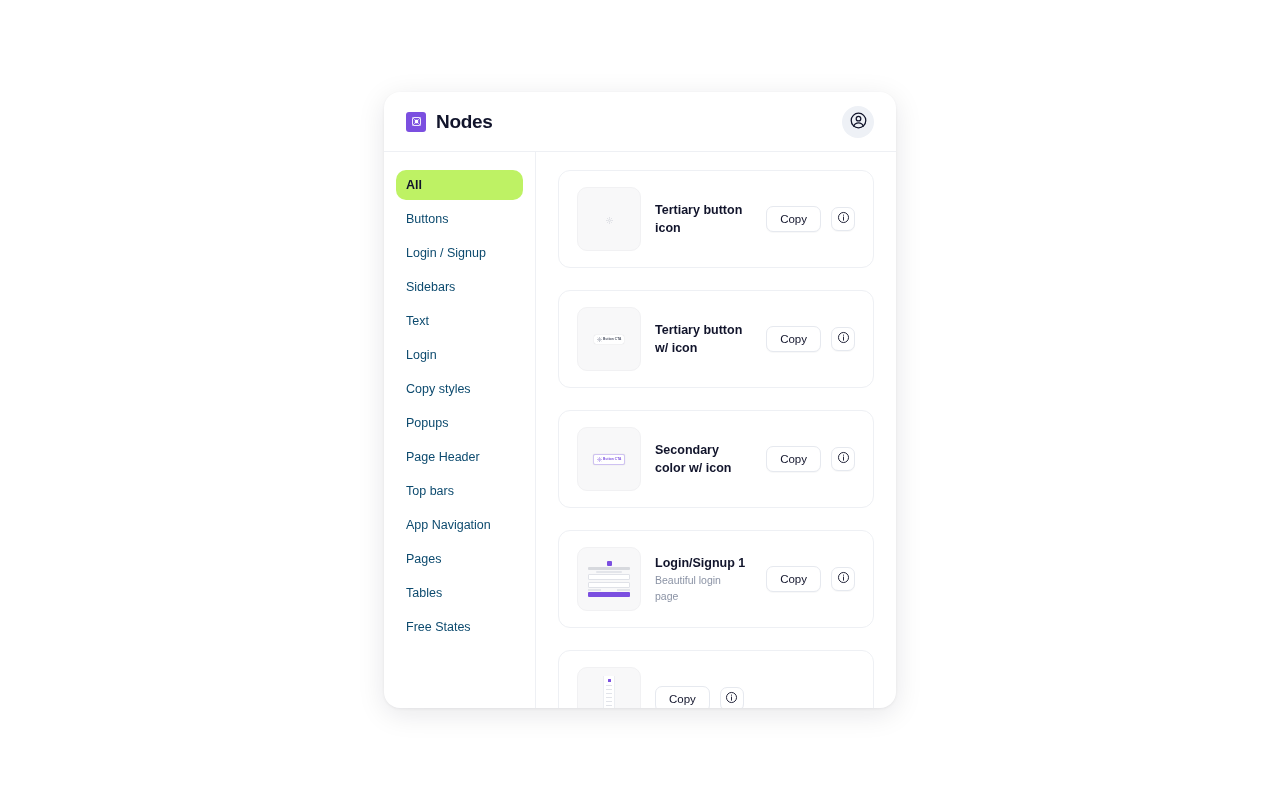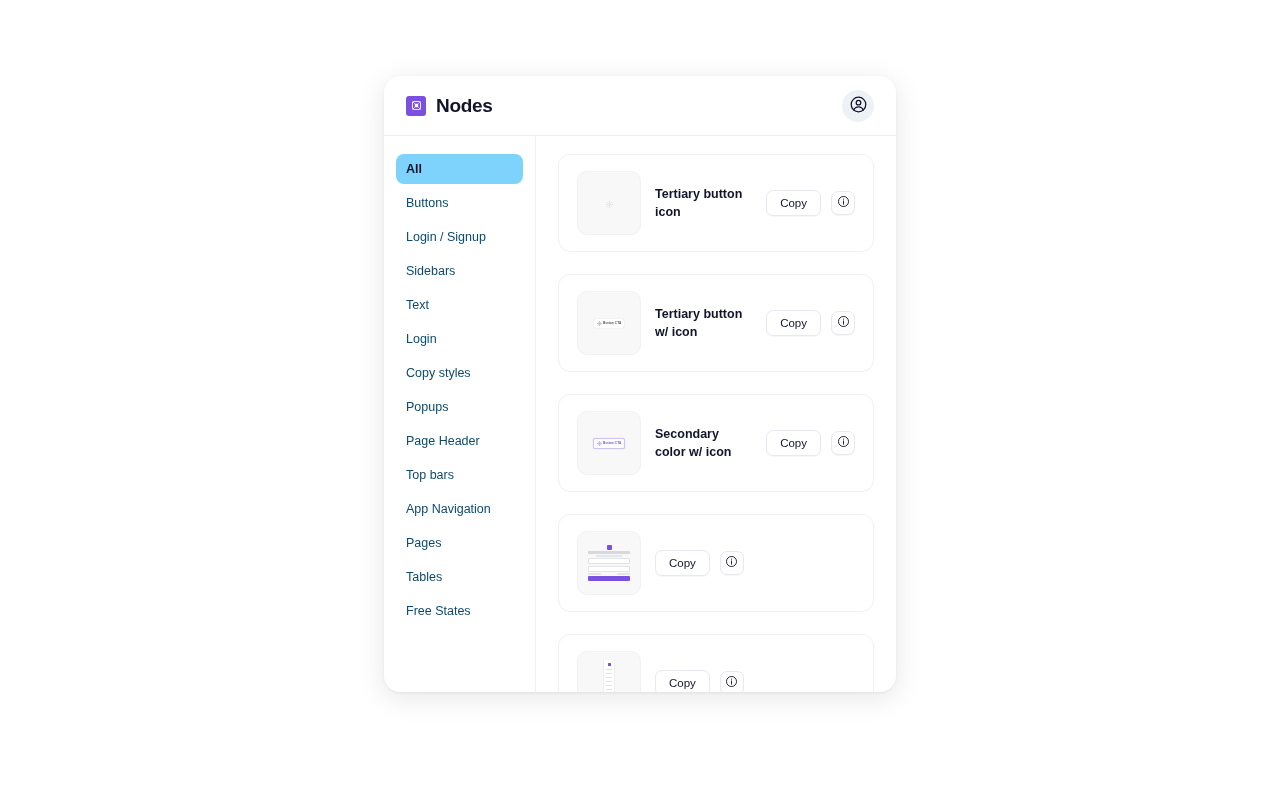--- a/index.html
+++ b/index.html
@@ -9,21 +9,21 @@
     height: 800px;
     background: #ffffff;
     font-family: "Liberation Sans", sans-serif;
     overflow: hidden;
   }
 
   
   .app-window {
     position: absolute;
     left: 384px;
-    top: 76px;
+    top: 92px;
     width: 512px;
     height: 616px;
     background: #ffffff;
     border-radius: 16px;
     box-shadow: 0 6px 28px rgba(16, 24, 40, 0.10), 0 1px 3px rgba(16,24,40,0.06);
     overflow: hidden;
     display: flex;
     flex-direction: column;
   }
 
@@ -99,23 +99,24 @@
     color: #0c4a6e;
     background: transparent;
     border: none;
     cursor: pointer;
     margin-bottom: 4px;
     font-family: inherit;
     white-space: nowrap;
   }
 
   .nav-item.active {
-    background: #7dd3fc;
+    background: #bef264;
     color: #11142b;
     font-weight: 600;
+    border-radius: 10px;
   }
 
   
   .content {
     flex: 1 1 auto;
     padding: 18px 22px 0 22px;
     overflow: hidden;
     min-width: 0;
   }
 
@@ -384,20 +385,24 @@
               <span class="bar-thin"></span>
               <span class="field"></span>
               <span class="field"></span>
               <span class="row">
                 <i></i>
                 <i></i>
               </span>
               <span class="cta"></span>
             </span>
           </div>
+          <div class="card-text">
+            <div class="card-title">Login/Signup 1</div>
+            <div class="card-sub">Beautiful login page</div>
+          </div>
           <div class="card-actions">
             <button class="copy-button">Copy</button>
             <button class="info-button">
               <span><svg width="13" height="13" viewBox="0 0 24 24" fill="none">
                   <circle cx="12" cy="12" r="9.3" stroke="#11142b" stroke-width="1.7"></circle>
                   <path d="M12 11v6" stroke="#11142b" stroke-width="1.7" stroke-linecap="round"></path>
                   <circle cx="12" cy="7.6" r="1.05" fill="#11142b"></circle>
                 </svg></span>
             </button>
           </div>

